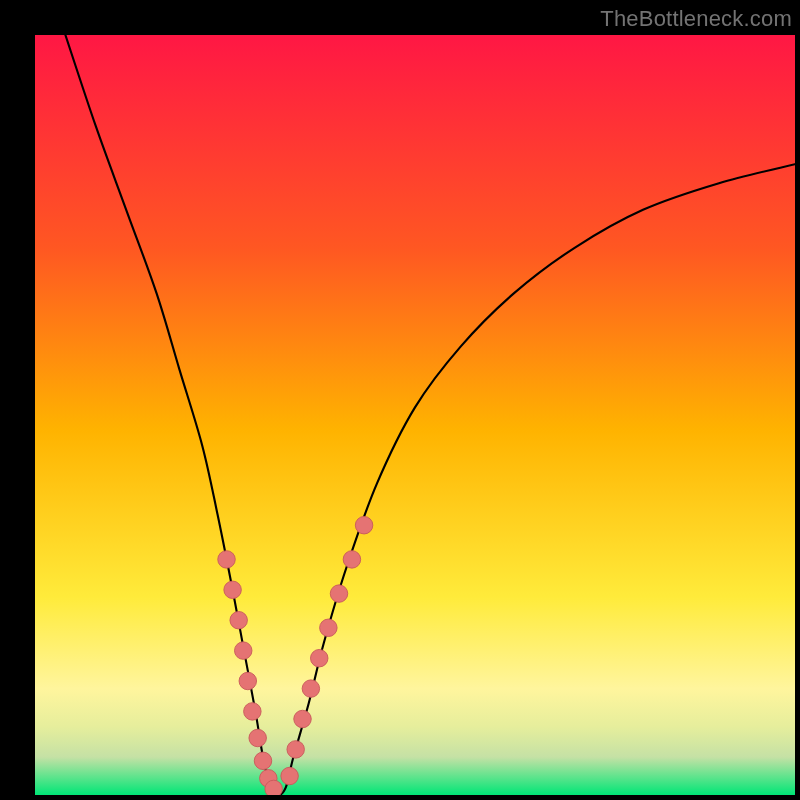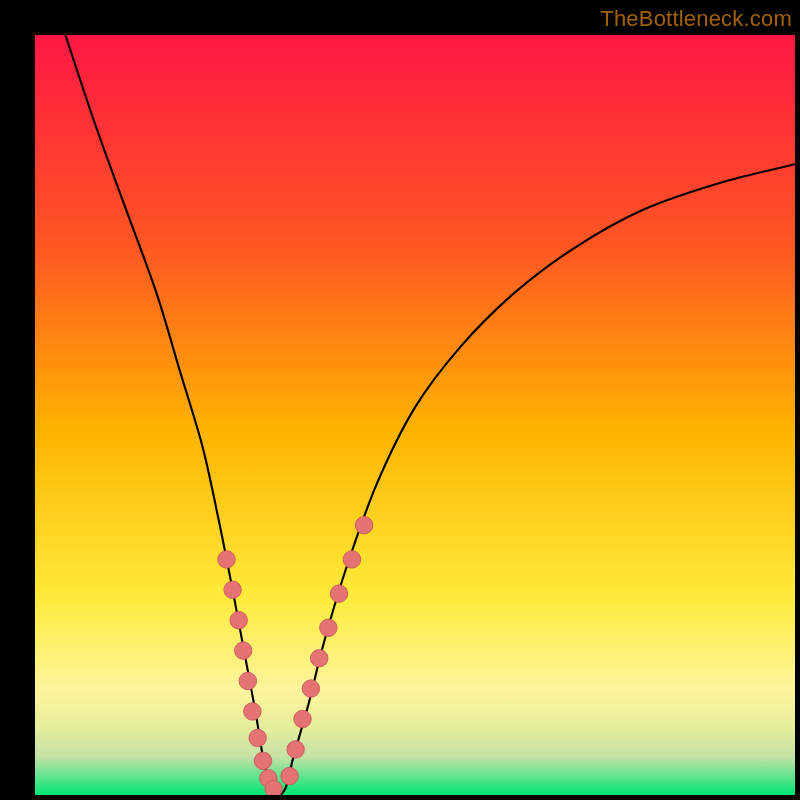--- a/index.html
+++ b/index.html
@@ -31,21 +31,21 @@
     position: absolute;
     left: 0;
     top: 0;
     width: 100%;
     height: 100%;
   }
   .watermark {
     position: absolute;
     top: 6px;
     right: 8px;
-    color: #a16207;
+    color: #737373;
     font-size: 22px;
     letter-spacing: 0.2px;
     font-weight: 500;
   }
   svg.curve {
     position: absolute;
     left: 0;
     top: 0;
     width: 100%;
     height: 100%;

